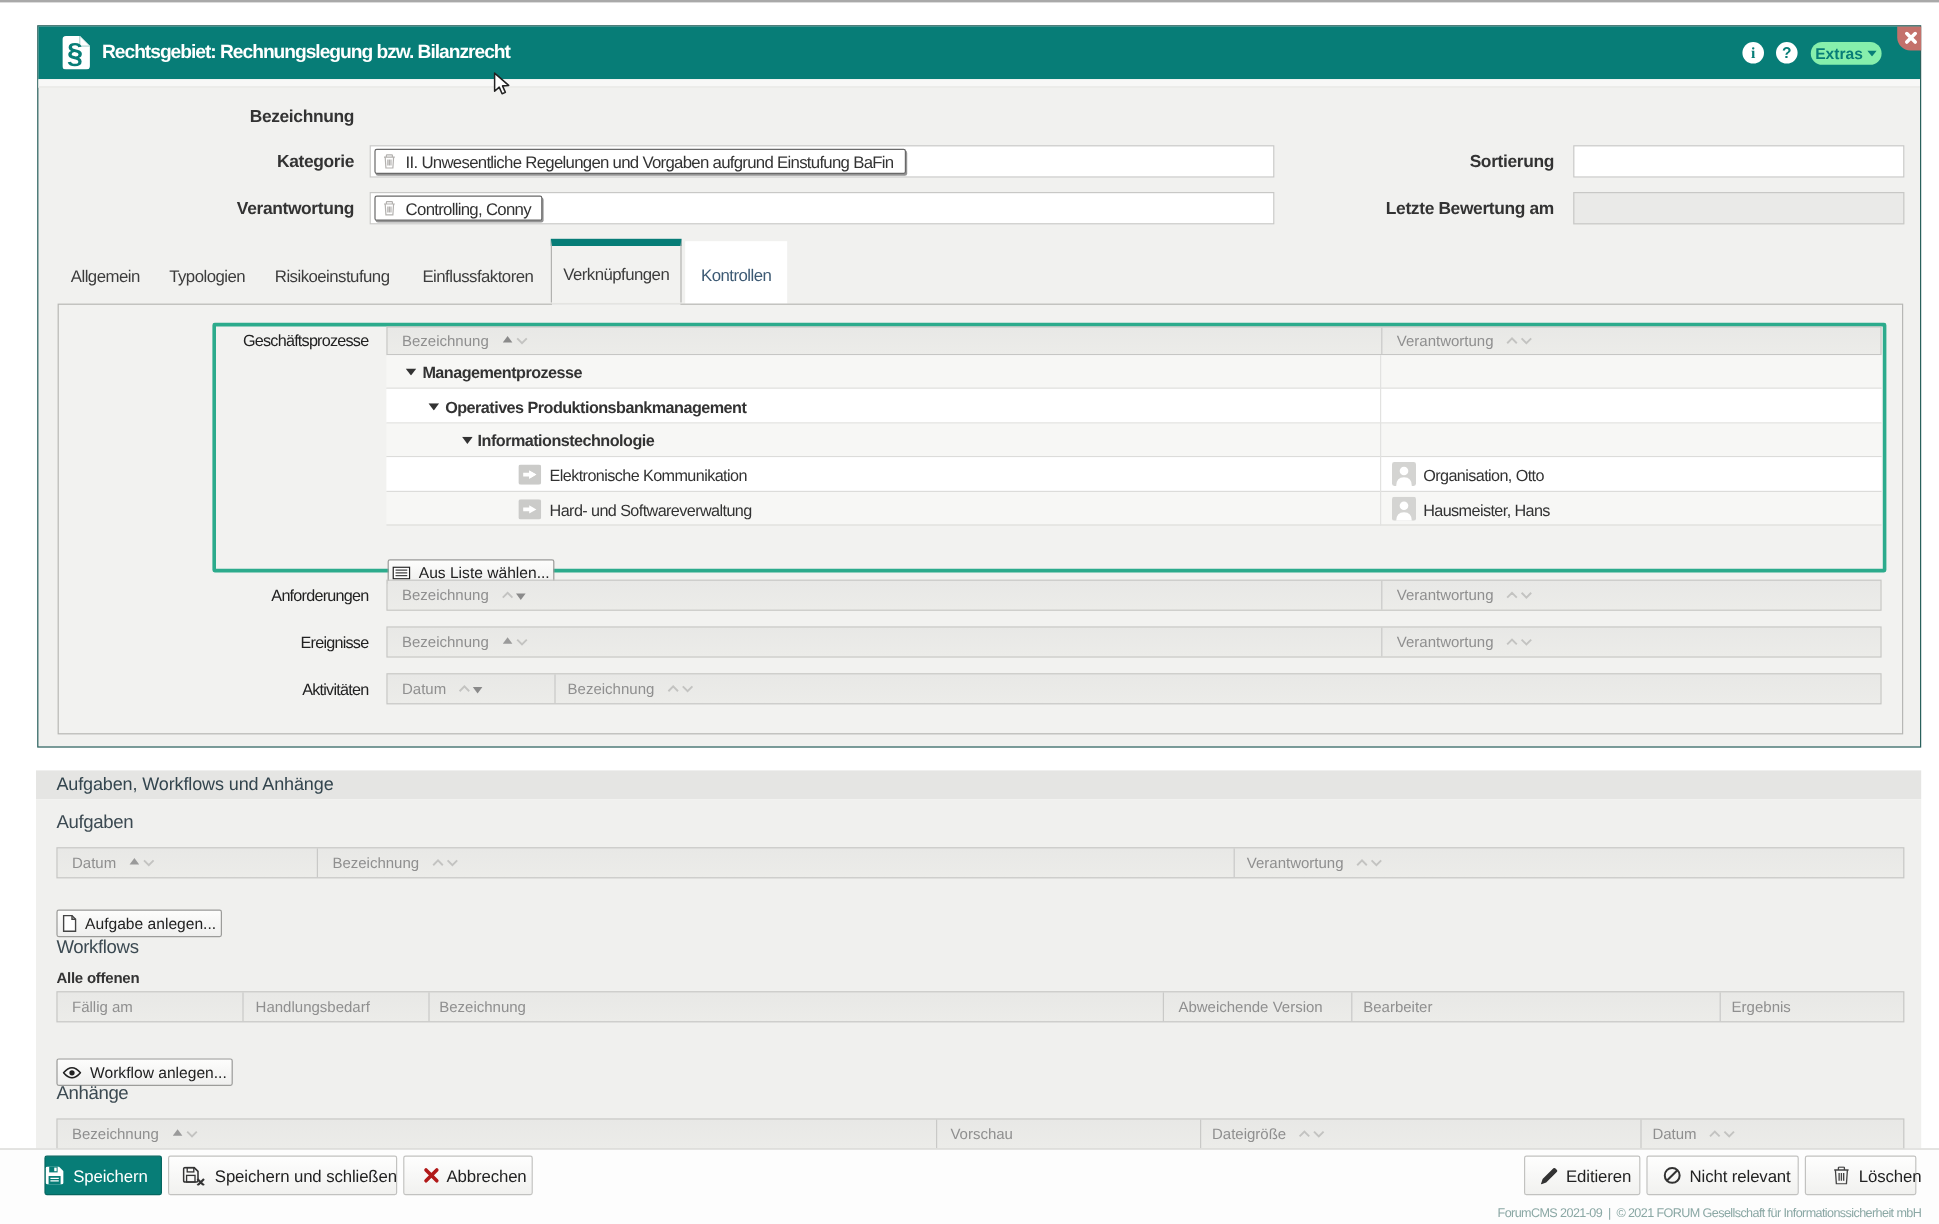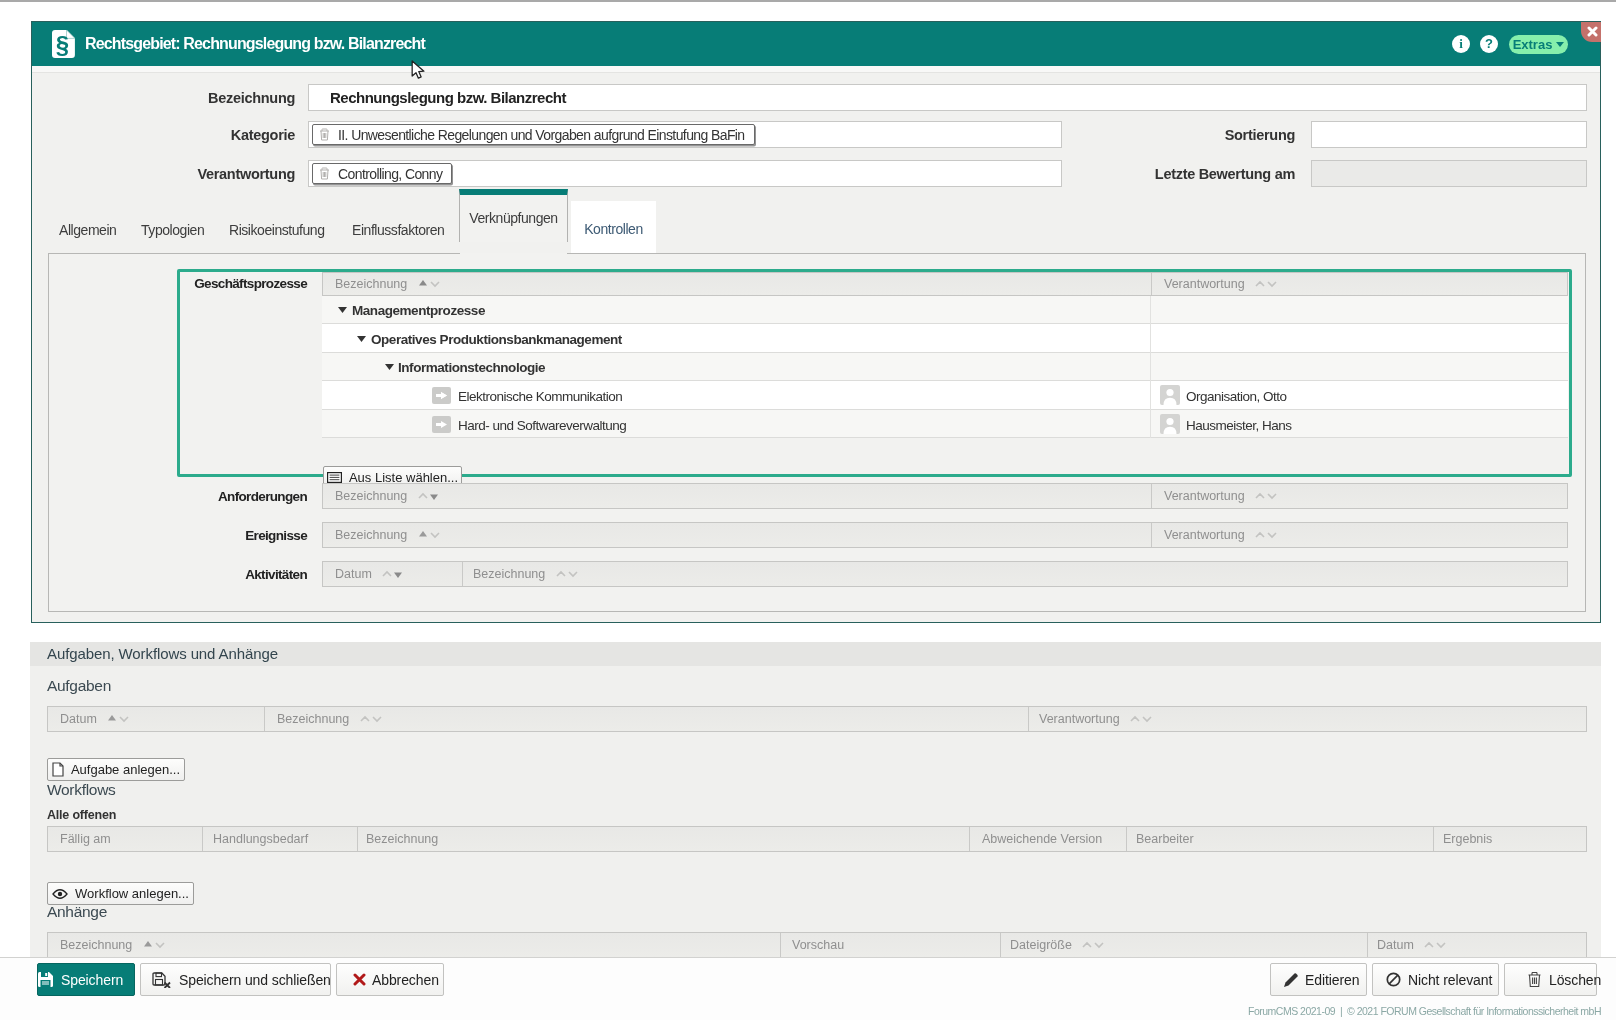--- a/index.html
+++ b/index.html
@@ -17,30 +17,30 @@
 #dlgtitle { left:53px; top:0; height:44px; line-height:44px; color:#fff; font-size:16px; font-weight:bold; letter-spacing:-0.85px; }
 #dlgstrip { left:0; top:44px; width:1568px; height:7px; background:#f8f8f7; border-bottom:1px solid #e4e4e2; }
 
 .flabel { font-size:14.5px; font-weight:bold; color:#333; text-align:right; letter-spacing:-0.3px; white-space:nowrap; }
 .input { background:#fff; border:1px solid #c8c8c6; }
 .chip { position:absolute; background:#fff; border:1px solid #696969; border-radius:2px; box-shadow:1px 1.5px 0 rgba(60,60,60,.55); display:flex; align-items:center; padding:0 9px 0 6px; font-size:14px; color:#333; white-space:nowrap; letter-spacing:-0.6px; }
 .chip svg { margin-right:8px; }
 
 
 .tab { font-size:14px; color:#3d3d3d; letter-spacing:-0.45px; white-space:nowrap; }
-#tabactive { left:427px; top:167px; width:109px; height:53px; background:#f2f2f0; border-left:1px solid #b2b2b0; border-right:1px solid #b2b2b0; border-top:6px solid #077d77; text-align:center; line-height:46px; }
+#tabactive { left:427px; top:177px; width:109px; height:53px; background:#f2f2f0; border-left:1px solid #b2b2b0; border-right:1px solid #b2b2b0; border-top:6px solid #077d77; text-align:center; line-height:46px; }
 #tabkontrollen { left:539px; top:179px; width:85px; height:53px; background:#fff; text-align:center; line-height:57px; color:#3d5a74; }
 
 
 #contentbox { left:16px; top:231px; width:1538px; height:359px; border:1px solid #b7b7b5; background:#f2f2f0; }
 
 
 #greenbox { position:absolute; left:145px; top:247px; width:1395px; height:208px; border:3px solid #2cab8c; border-radius:2px; }
 
-.clabel { font-size:13.5px; font-weight:bold; color:#222; text-align:right; letter-spacing:-0.65px; white-space:nowrap; }
+.clabel { font-size:13.5px; font-weight:normal; color:#222; text-align:right; letter-spacing:-0.65px; white-space:nowrap; }
 
 .thdr { background:linear-gradient(#e8e8e6, #ecece9); border:1px solid #c6c6c4; color:#8f8f8f; font-size:12.5px; letter-spacing:0; }
 .thdr .cell { position:absolute; top:0; height:100%; display:flex; align-items:center; }
 .vline { position:absolute; top:0; width:1px; height:100%; background:#c9c9c7; }
 
 .trow { position:absolute; border-bottom:1px solid #dcdcda; }
 .rodd { background:#f7f7f5; }
 .reven { background:#fff; }
 .treetxt { font-size:13.5px; font-weight:bold; color:#333; letter-spacing:-0.45px; white-space:nowrap; }
 .leaftxt { font-size:13.5px; color:#333; letter-spacing:-0.5px; white-space:nowrap; }
@@ -91,21 +91,20 @@
           <path d="M2 2 L9 9 M9 2 L2 9" stroke="#fff" stroke-width="3" stroke-linecap="round"></path>
         </svg>
     </div>
 
     <div class="abs flabel" style="left:60px;top:68px;width:203px;">Bezeichnung</div>
     <div class="abs flabel" style="left:60px;top:105px;width:203px;">Kategorie</div>
     <div class="abs flabel" style="left:60px;top:144px;width:203px;">Verantwortung</div>
     <div class="abs flabel" style="left:1020px;top:105px;width:243px;">Sortierung</div>
     <div class="abs flabel" style="left:1020px;top:144px;width:243px;">Letzte Bewertung am</div>
 
-    <div class="abs input" style="left:276px;top:62px;width:1279px;height:27px;font-size:15px;font-weight:bold;color:#222;line-height:25px;padding-left:21px;letter-spacing:-0.5px">Rechnungslegung bzw. Bilanzrecht</div>
     <div class="abs input" style="left:276px;top:99px;width:754px;height:27px"></div>
     <div class="abs input" style="left:276px;top:138px;width:754px;height:27px"></div>
     <div class="abs input" style="left:1279px;top:99px;width:276px;height:27px"></div>
     <div class="abs" style="left:1279px;top:138px;width:276px;height:27px;background:#eaeae8;border:1px solid #c8c8c6"></div>
 
     <div class="chip" style="left:280px;top:102px;height:21px;">
       <svg width="11" height="13" viewBox="0 0 11 13">
           <path d="M1 3 H10 M3 3 V1.5 Q3 1 3.5 1 H7.5 Q8 1 8 1.5 V3 M2 3 L2.6 12 H8.4 L9 3 M4.2 5 V10 M5.5 5 V10 M6.8 5 V10" stroke="#b3b1af" stroke-width="1" fill="none"></path>
         </svg>
       II. Unwesentliche Regelungen und Vorgaben aufgrund Einstufung BaFin

